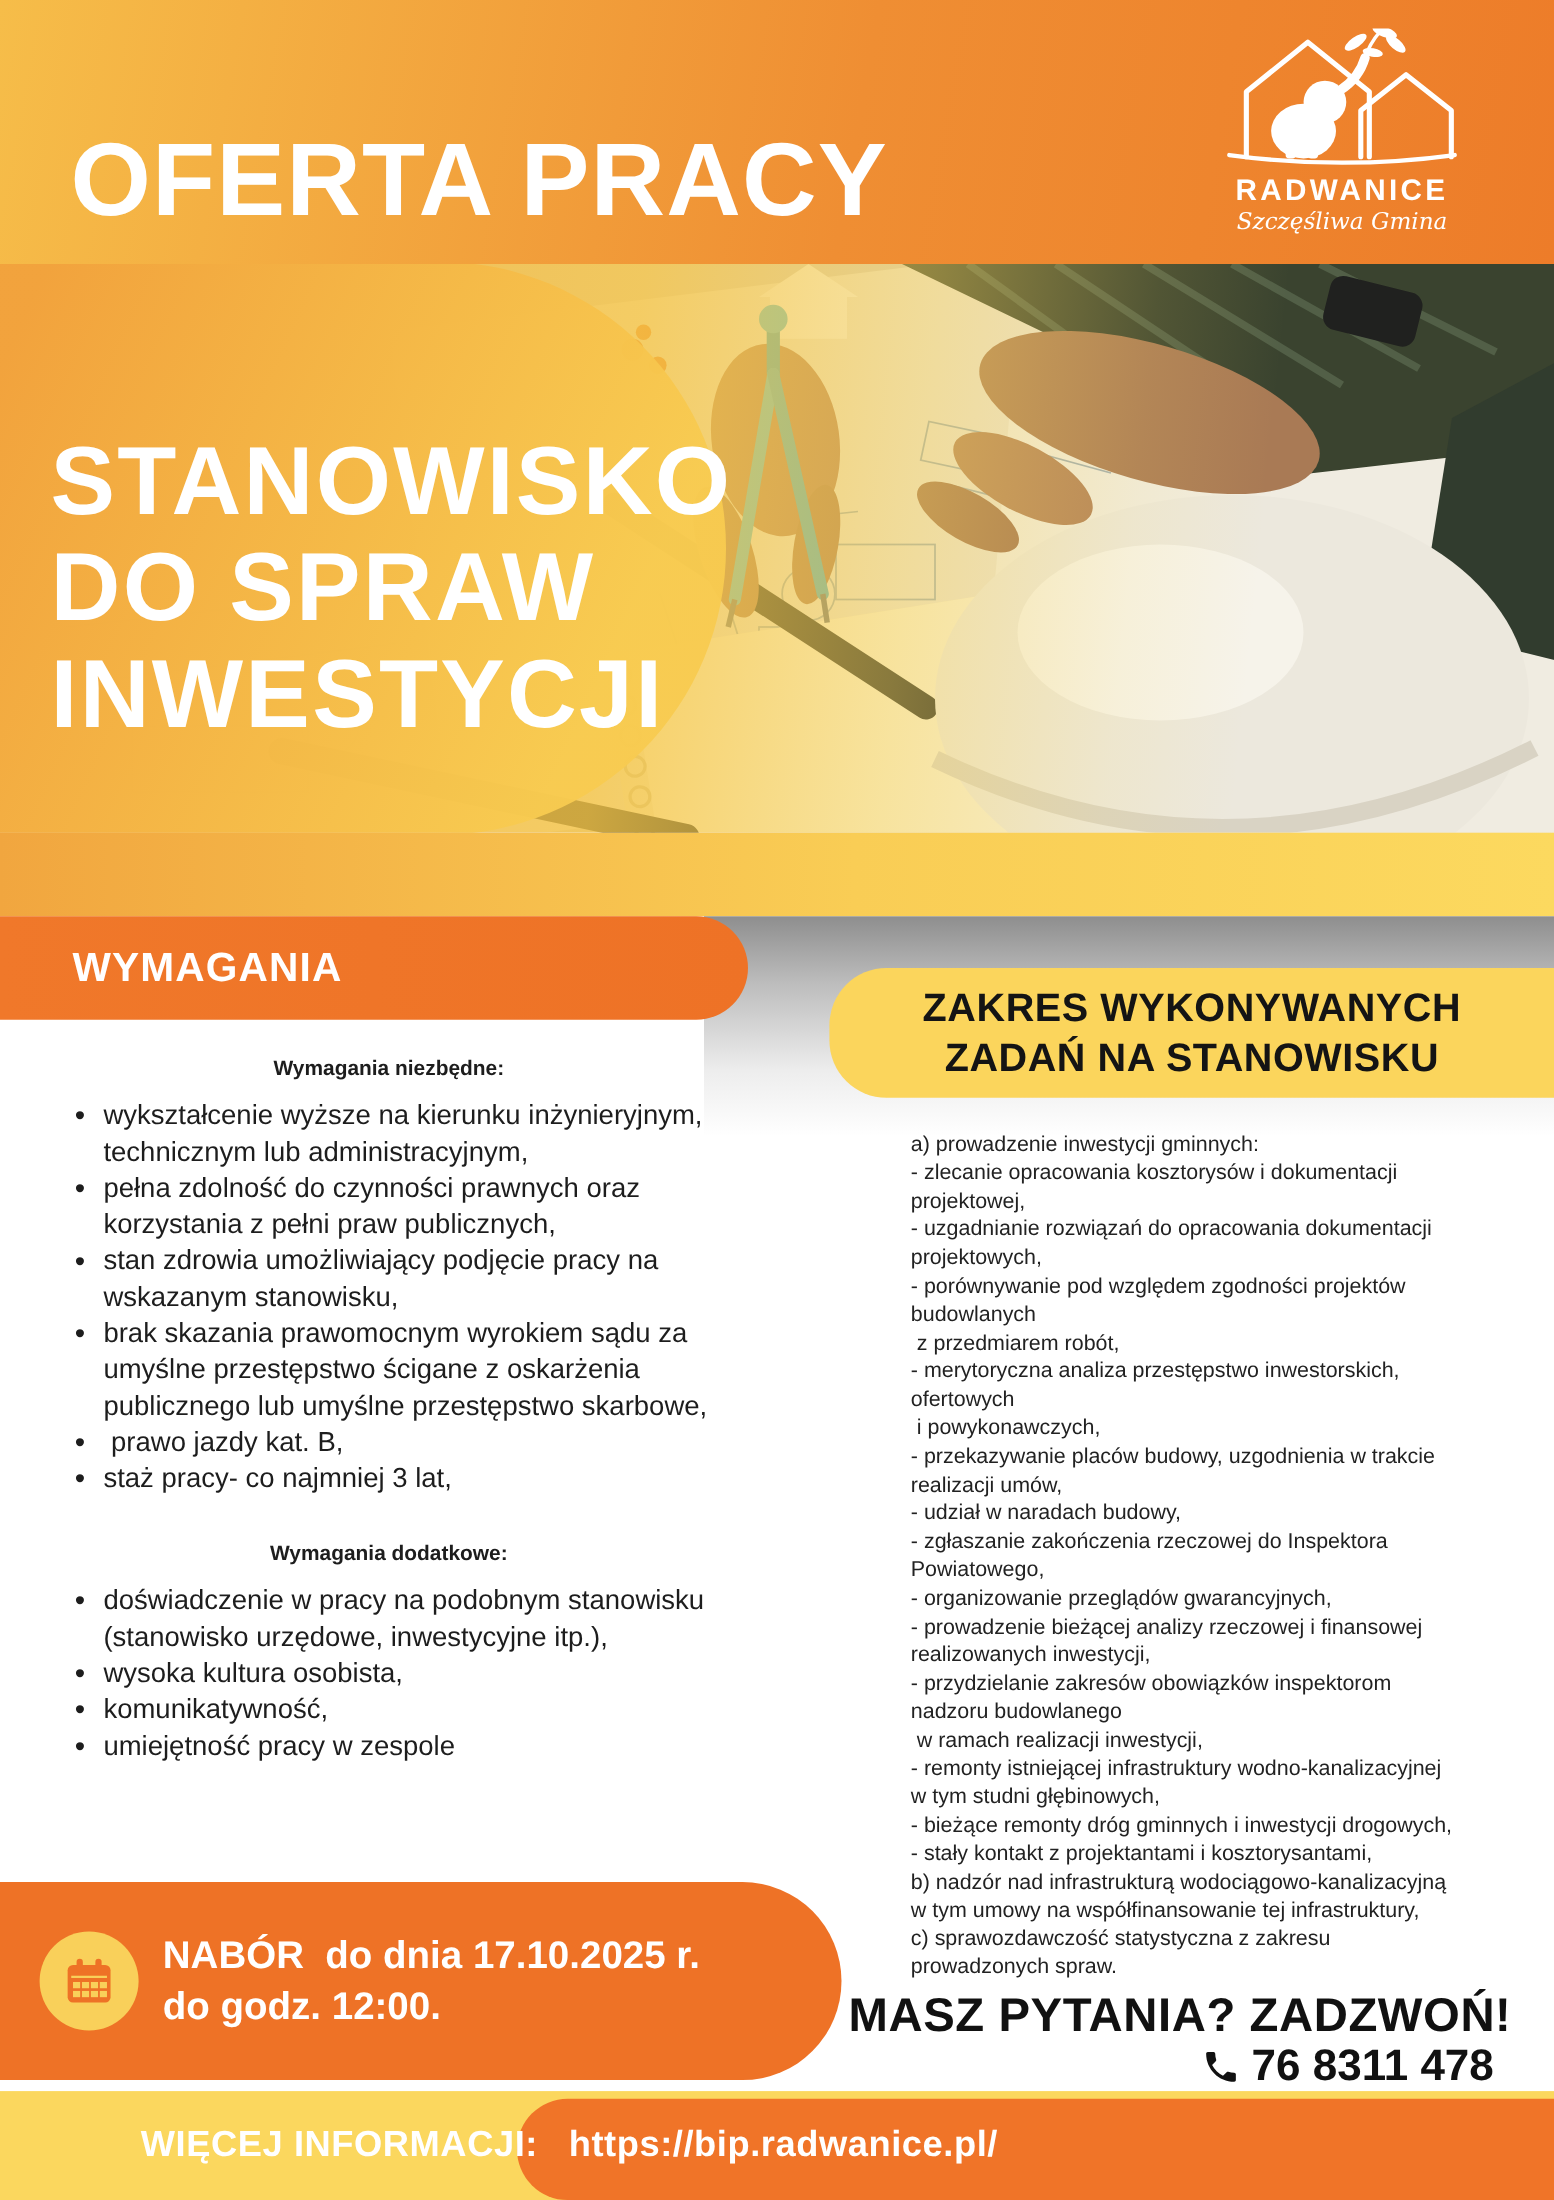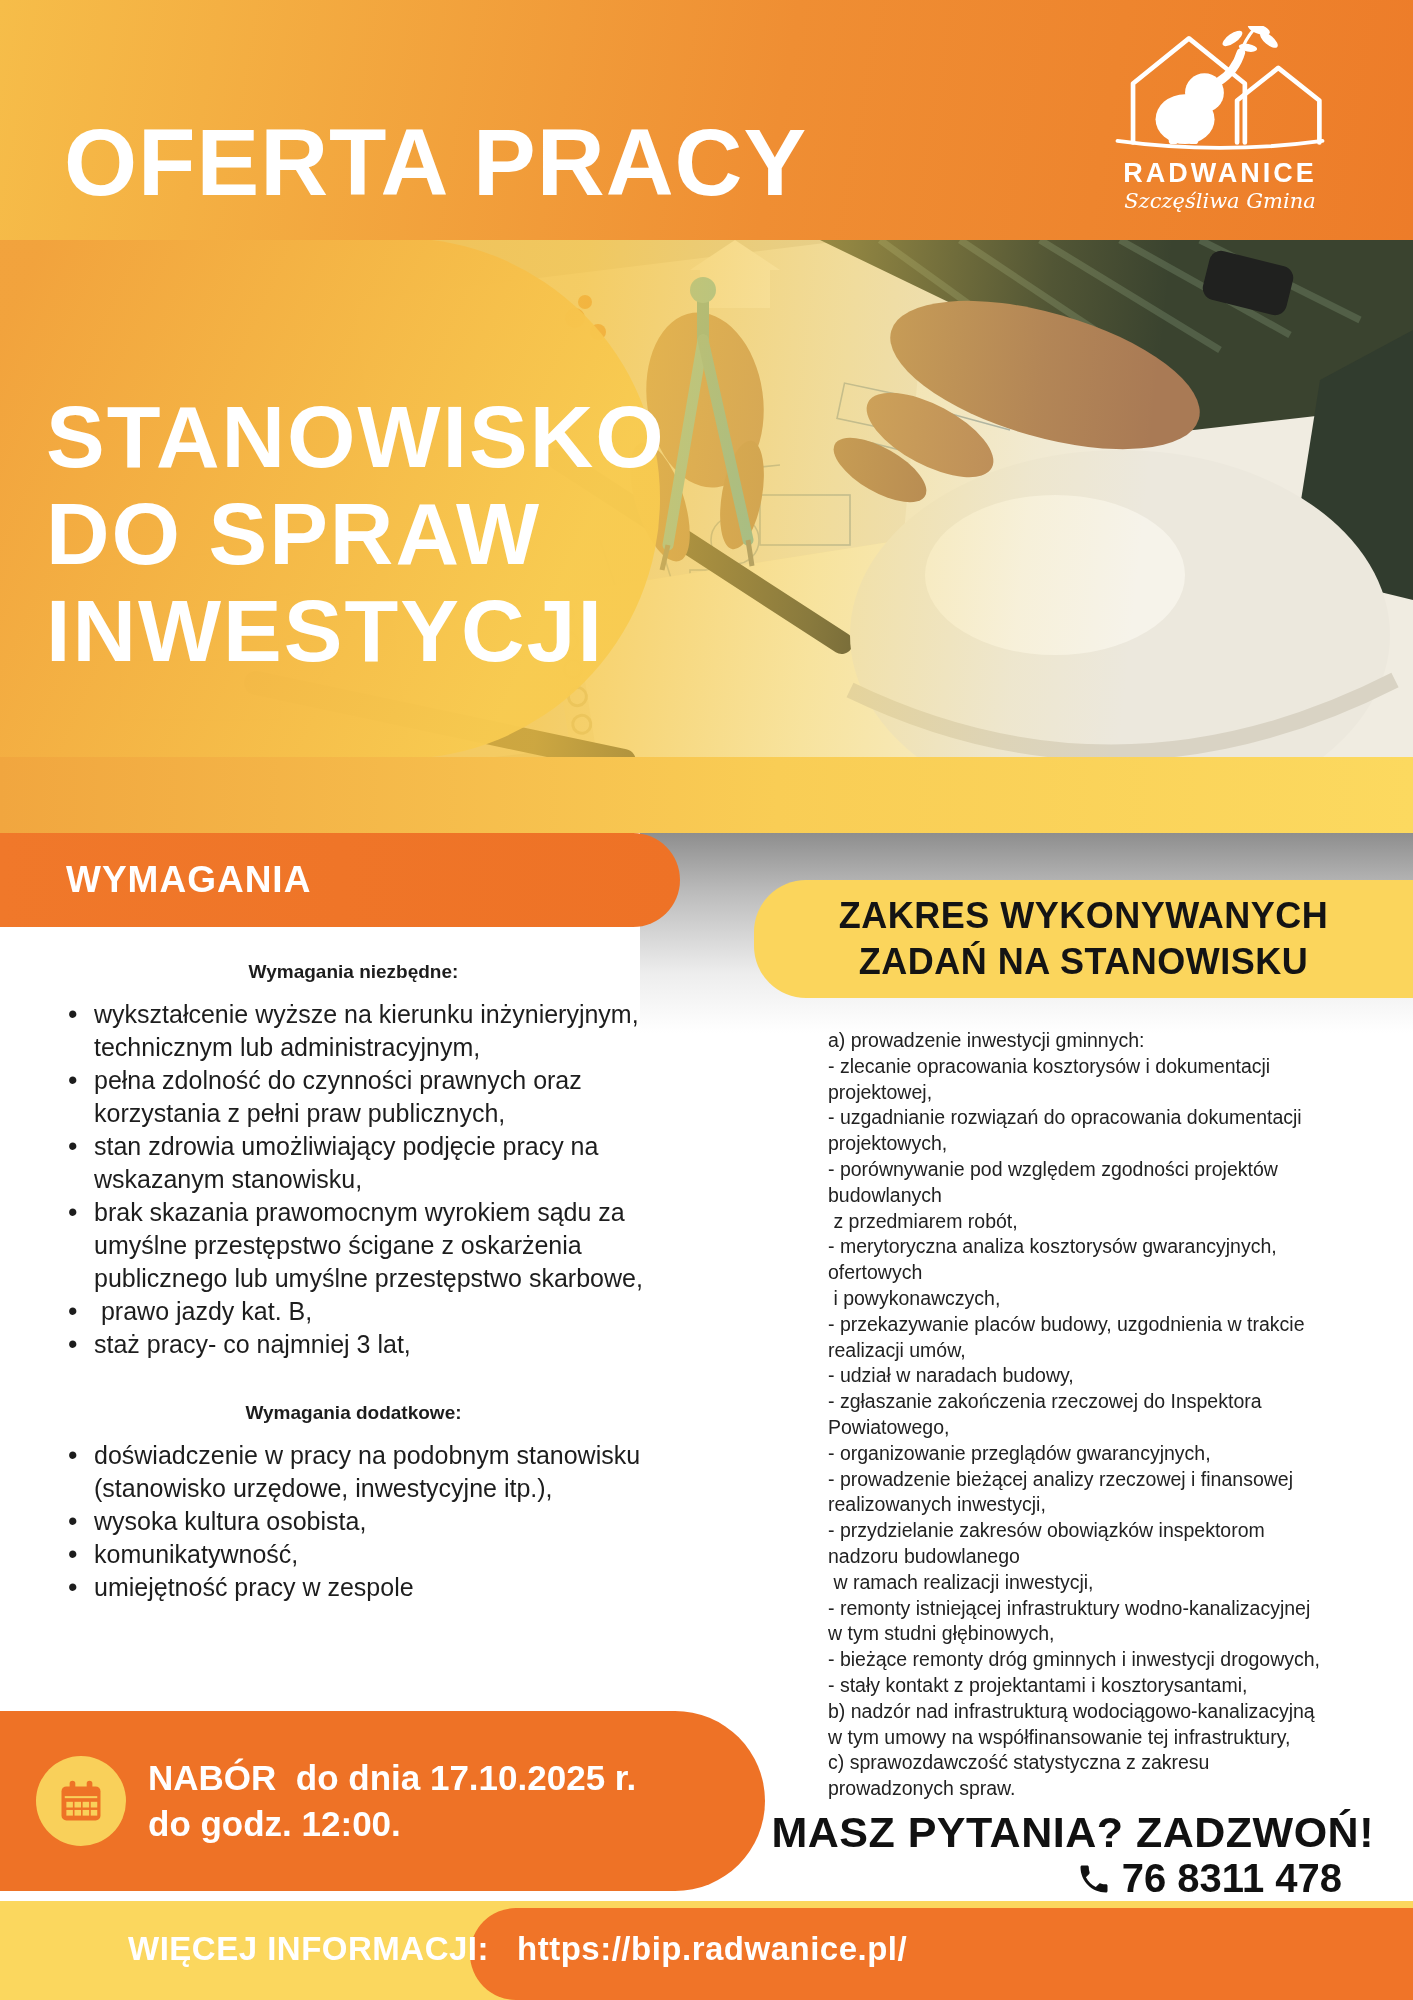--- a/index.html
+++ b/index.html
@@ -51,21 +51,21 @@
   .req-item{position:relative;padding-left:42px;font-size:25px;line-height:33px;white-space:pre-wrap;}
   .req-item::before{content:"\2022";position:absolute;left:16px;top:0;font-size:27px;}
 
   
   .col-right{position:absolute;left:828px;top:1028px;width:586px;color:#222;}
   .task-line{font-size:19.5px;line-height:25.8px;white-space:pre-wrap;}
 
   
   .contact-heading{position:absolute;left:600px;top:1808px;width:774px;margin:0;text-align:right;
     font-size:43px;font-weight:800;color:#111;letter-spacing:.5px;line-height:48px;}
-  .phone-row{position:absolute;left:568px;top:1856px;width:774px;display:flex;
+  .phone-row{position:absolute;left:584px;top:1856px;width:774px;display:flex;
     justify-content:flex-end;align-items:center;gap:10px;}
   .phone-icon{width:36px;height:36px;}
   .phone-number{font-size:40px;font-weight:800;color:#111;}
 
   
   .nabor{position:absolute;left:0;top:1711px;width:765px;height:180px;background:#ee7226;
     border-radius:0 92px 92px 0;display:flex;align-items:center;}
   .cal-circle{width:90px;height:90px;border-radius:50%;background:#f9d05a;margin-left:36px;
     display:flex;align-items:center;justify-content:center;flex:none;}
   .cal-circle svg{width:52px;height:52px;}
@@ -243,21 +243,21 @@
       <div class="task-line">- uzgadnianie rozwiązań do opracowania dokumentacji</div>
 
       <div class="task-line">projektowych,</div>
 
       <div class="task-line">- porównywanie pod względem zgodności projektów</div>
 
       <div class="task-line">budowlanych</div>
 
       <div class="task-line"> z przedmiarem robót,</div>
 
-      <div class="task-line">- merytoryczna analiza kosztorysów gwarancyjnych,</div>
+      <div class="task-line">- merytoryczna analiza przestępstwo inwestorskich,</div>
 
       <div class="task-line">ofertowych</div>
 
       <div class="task-line"> i powykonawczych,</div>
 
       <div class="task-line">- przekazywanie placów budowy, uzgodnienia w trakcie</div>
 
       <div class="task-line">realizacji umów,</div>
 
       <div class="task-line">- udział w naradach budowy,</div>

